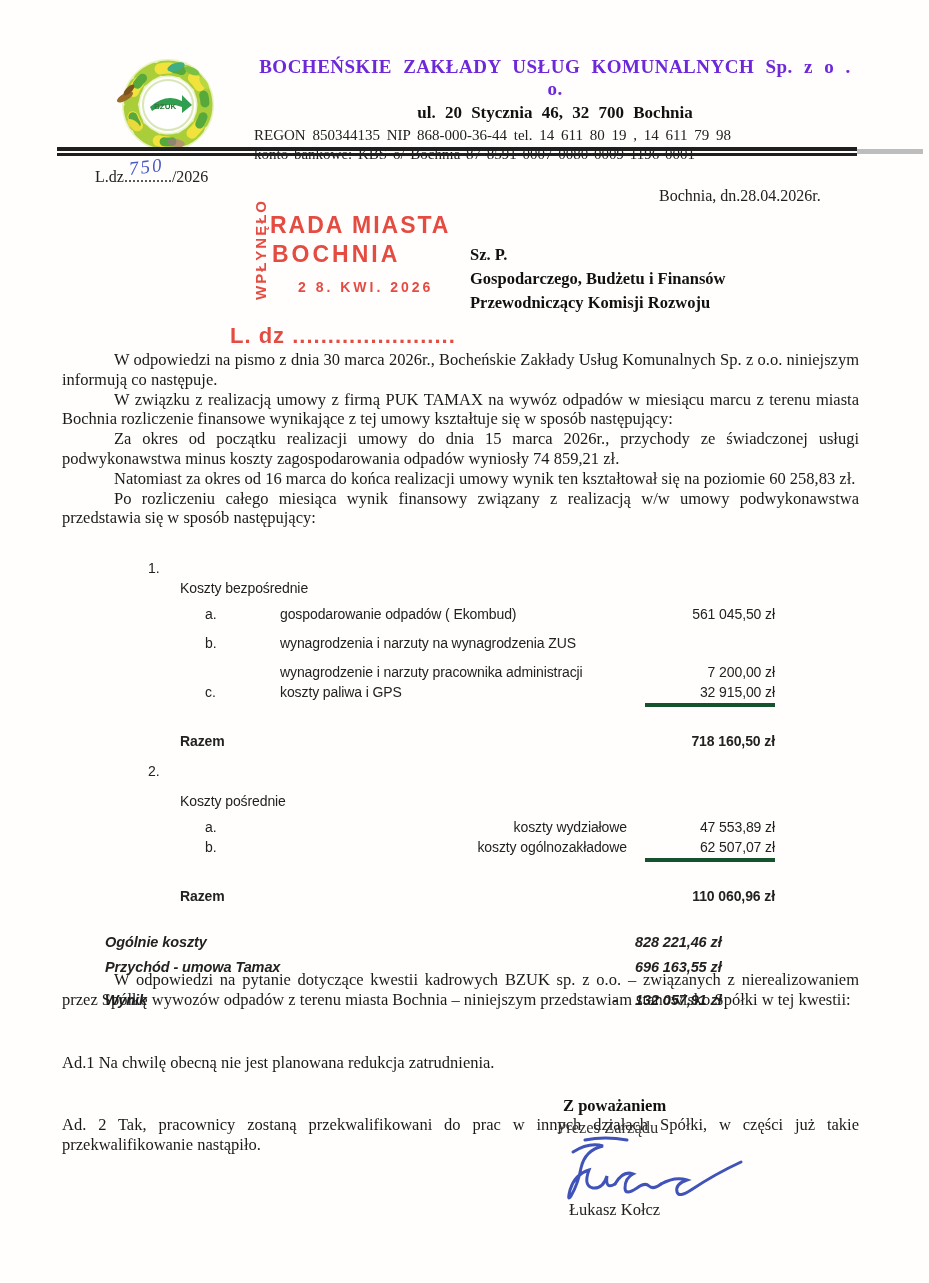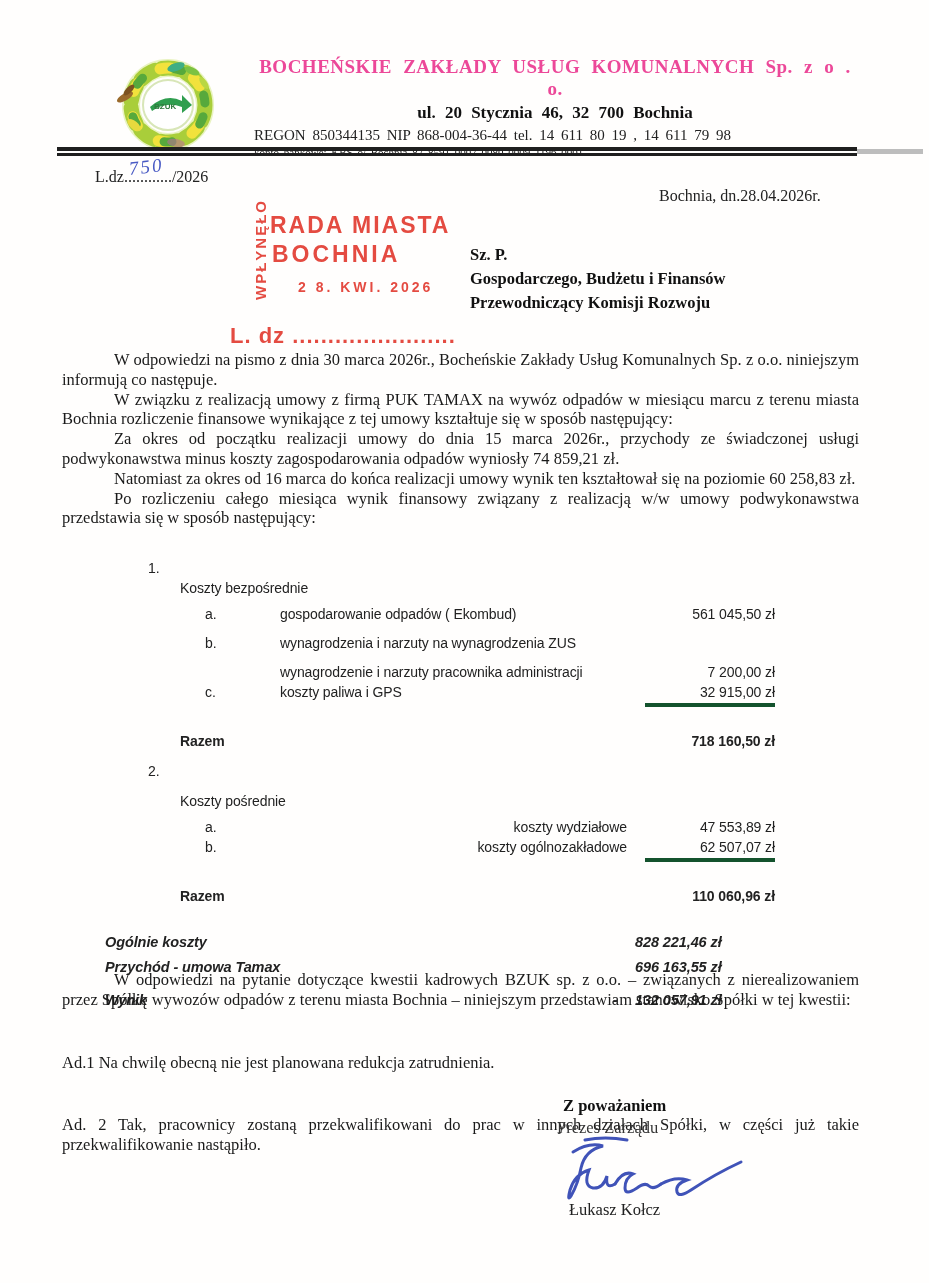--- a/index.html
+++ b/index.html
@@ -3,24 +3,24 @@
 <meta charset="utf-8">
 <style>
   html,body{margin:0;padding:0;background:#e8e8e8;}
   .page{
     position:relative;width:929px;height:1283px;background:#fffefd;
     margin:0 auto;overflow:hidden;
     font-family:"Liberation Serif", serif;color:#1c1c1c;
   }
   
   .letterhead-text{position:absolute;top:56px;left:248px;width:614px;text-align:center;}
-  .company-name{font-weight:bold;font-size:19px;letter-spacing:.5px;word-spacing:6px;color:#ec4899;}
+  .company-name{font-weight:bold;font-size:19px;letter-spacing:.5px;word-spacing:6px;color:#6d28d9;}
   .company-address{font-weight:bold;font-size:17px;word-spacing:5px;margin-top:3px;color:#111;}
   .company-registry{font-size:15px;margin-top:4px;word-spacing:3px;color:#222;text-align:left;padding-left:6px;}
-  .company-bank{font-size:11px;margin-top:2px;word-spacing:2px;color:#222;text-align:left;padding-left:6px;}
+  .company-bank{font-size:15px;margin-top:2px;word-spacing:2px;color:#222;text-align:left;padding-left:6px;}
   .logo{position:absolute;top:55px;left:116px;width:100px;height:100px;}
   .head-rule{position:absolute;top:147px;left:57px;width:800px;height:2px;
     border-top:4px solid #1f1f1f;border-bottom:3px solid #1f1f1f;}
   .head-rule-ext{position:absolute;top:149px;left:857px;width:66px;height:5px;background:#bdbdbd;}
   
   .refline{position:absolute;top:168px;left:95px;font-size:16px;color:#222;}
   .ref-handwritten{
     position:absolute;top:-12px;left:34px;color:#4a5bc4;
     font-size:19px;font-style:italic;transform:rotate(-7deg);
     font-family:"Liberation Serif",serif;letter-spacing:2px;
@@ -97,21 +97,21 @@
       <ellipse cx="60" cy="88" rx="9" ry="4" fill="#c06a9a" opacity=".55" transform="rotate(10 60 88)"></ellipse>
       <circle cx="52" cy="50" r="25" fill="#ffffff" stroke="#d8e6b8" stroke-width="2"></circle>
       <path d="M 34 52 Q 50 38 66 46 L 66 40 L 76 50 L 66 58 L 66 52 Q 50 46 36 56 Z" fill="#2f9e4f"></path>
       <text x="38" y="54" font-family="Liberation Sans, sans-serif" font-size="8" font-weight="bold" fill="#2f7a3c">BZUK</text>
     </svg>
   </div>
 
   <div class="letterhead-text">
     <div class="company-name">BOCHEŃSKIE ZAKŁADY USŁUG KOMUNALNYCH Sp. z o . o.</div>
     <div class="company-address">ul. 20 Stycznia 46, 32 700 Bochnia</div>
-    <div class="company-registry">REGON 850344135 NIP 868-004-36-44 tel. 14 611 80 19 , 14 611 79 98</div>
+    <div class="company-registry">REGON 850344135 NIP 868-000-36-44 tel. 14 611 80 19 , 14 611 79 98</div>
     <div class="company-bank">konto bankowe: KBS o/ Bochnia 87 8591 0007 0080 0009 1196 0001</div>
   </div>
 
   <div class="head-rule"></div>
   <div class="head-rule-ext"></div>
 
   <div class="refline">
     <span>L.dz</span><span>............</span><span>/2026</span>
     <span class="ref-handwritten">750</span>
   </div>

